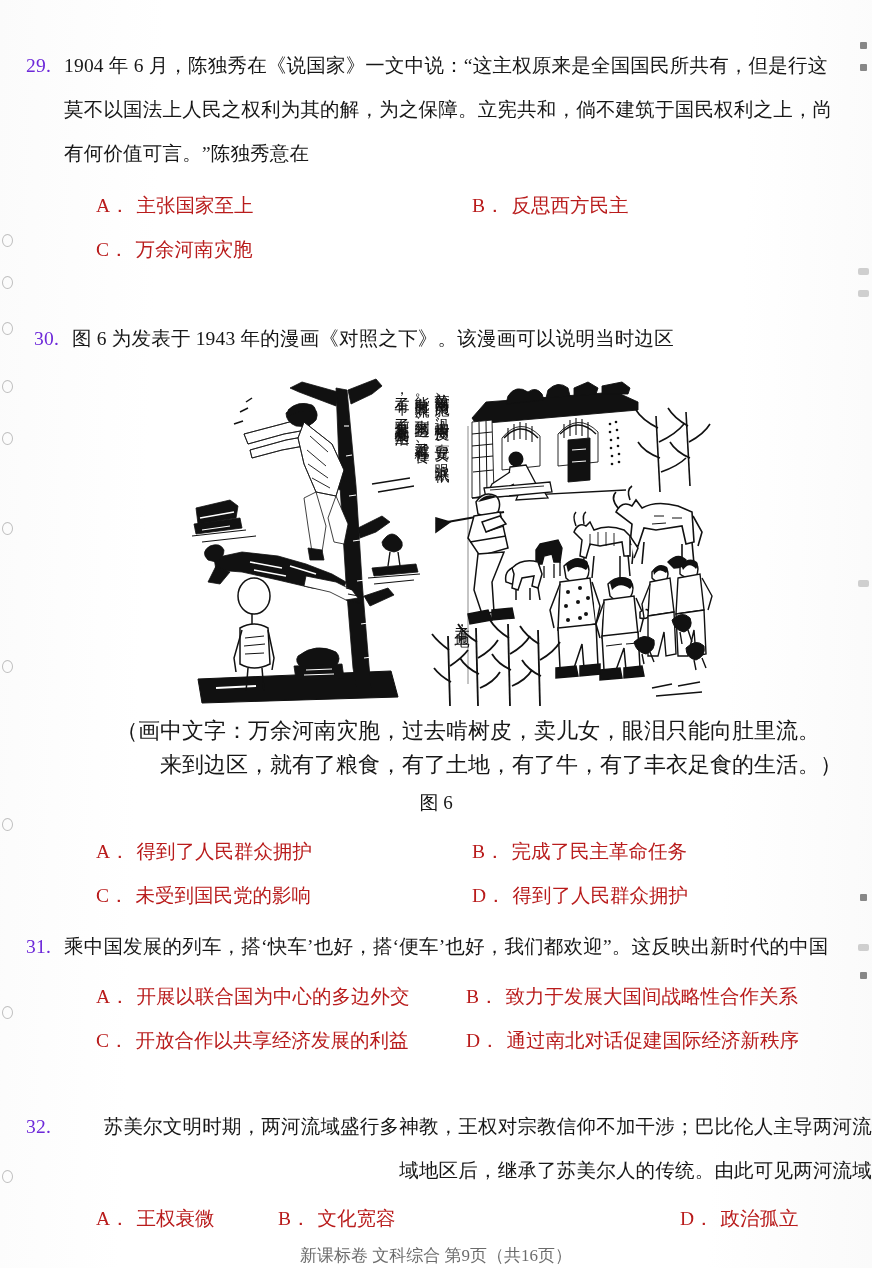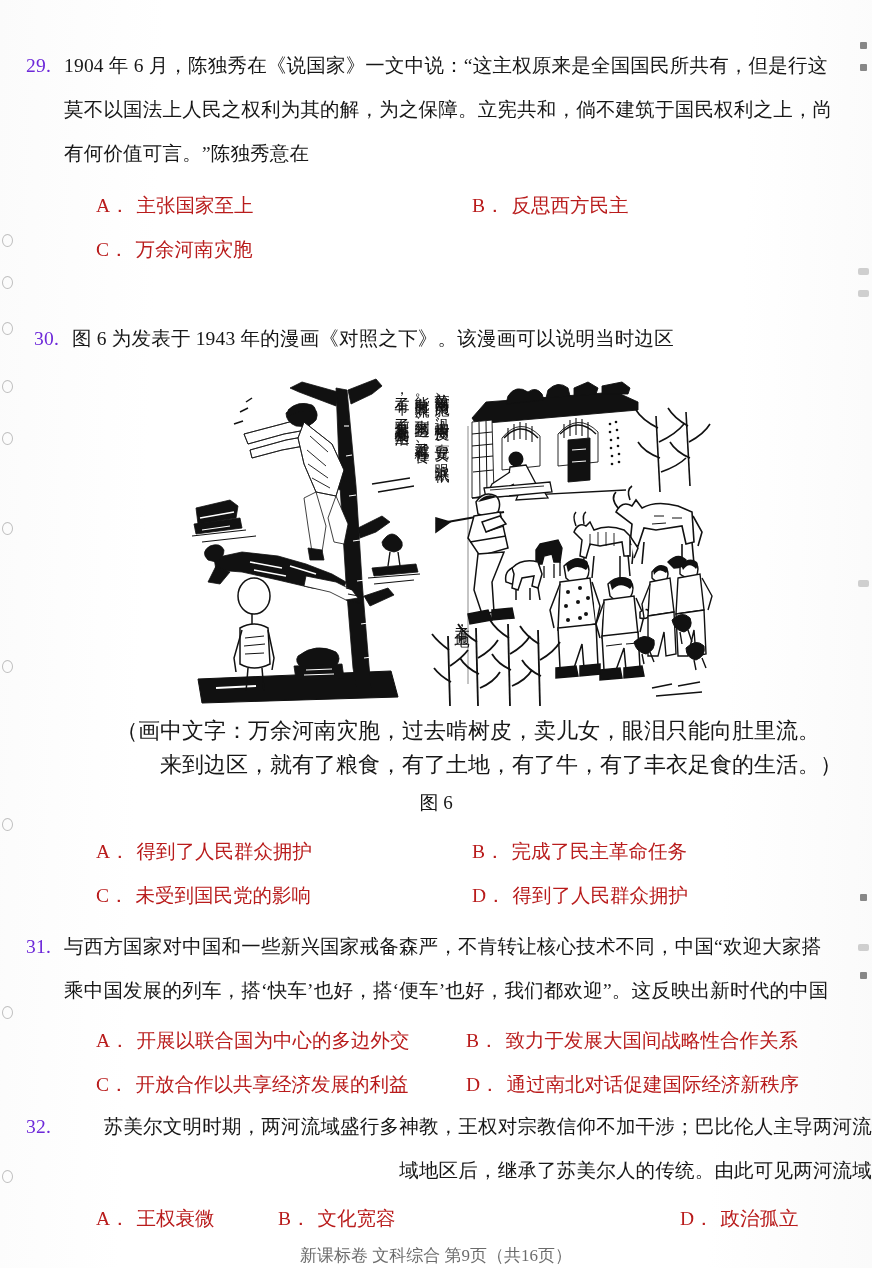--- a/index.html
+++ b/index.html
@@ -630,21 +630,20 @@
         </span>
         <span class="opt" style="left:472px;">
           <span class="opt-letter">D．</span><span>得到了人民群众拥护</span>
         </span>
       </div>
     </div>
 
     <div class="q-block" style="top:925px;">
       <div class="q-line">
         <span class="q-num">31.</span>
-        <span class="q-text-first">与西方国家对中国和一些新兴国家戒备森严，不肯转让核心技术不同，中国“欢迎大家搭</span>
       </div>
       <div class="q-line">
         <span class="q-text-cont">乘中国发展的列车，搭‘快车’也好，搭‘便车’也好，我们都欢迎”。这反映出新时代的中国</span>
       </div>
 
       <div class="opt-row" style="margin-top:6px;">
         <span class="opt" style="left:96px;">
           <span class="opt-letter">A．</span><span>开展以联合国为中心的多边外交</span>
         </span>
         <span class="opt" style="left:466px;">

